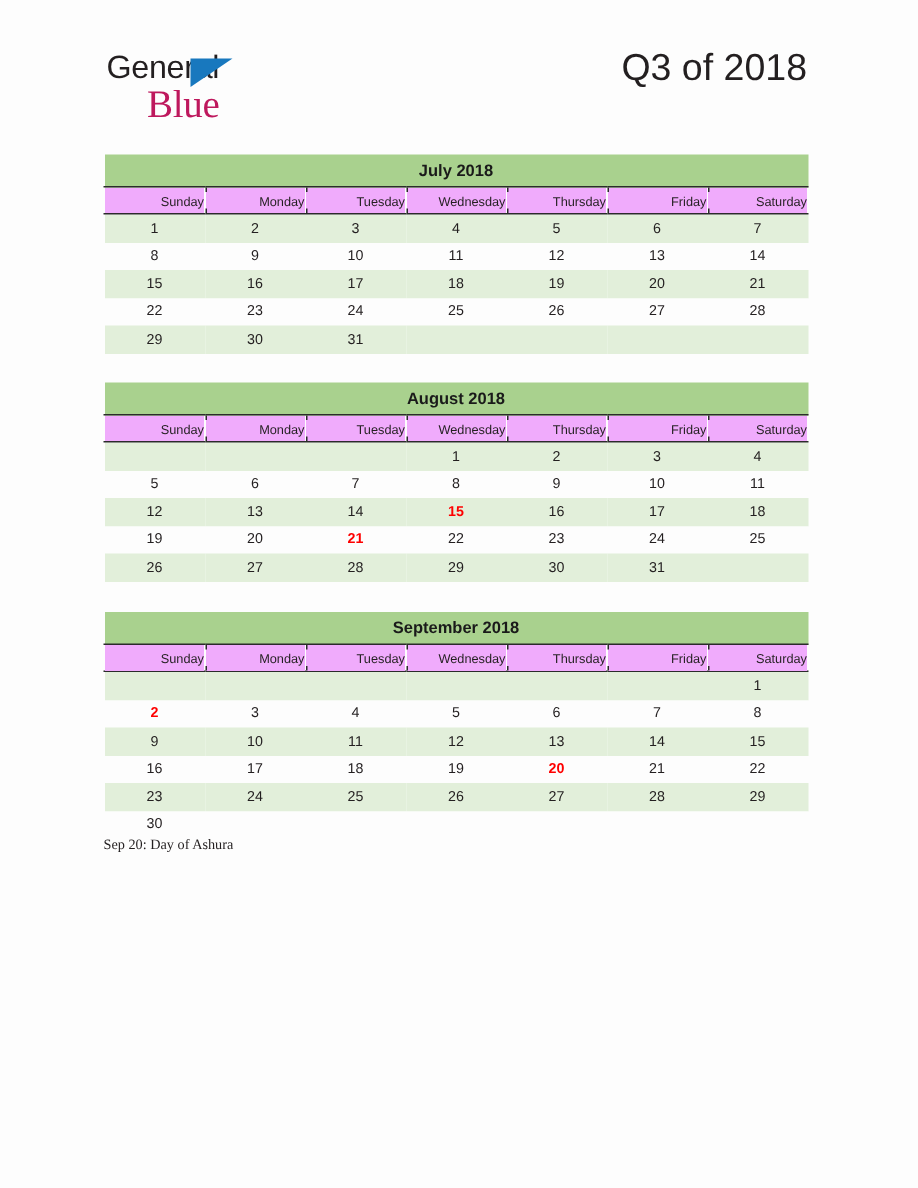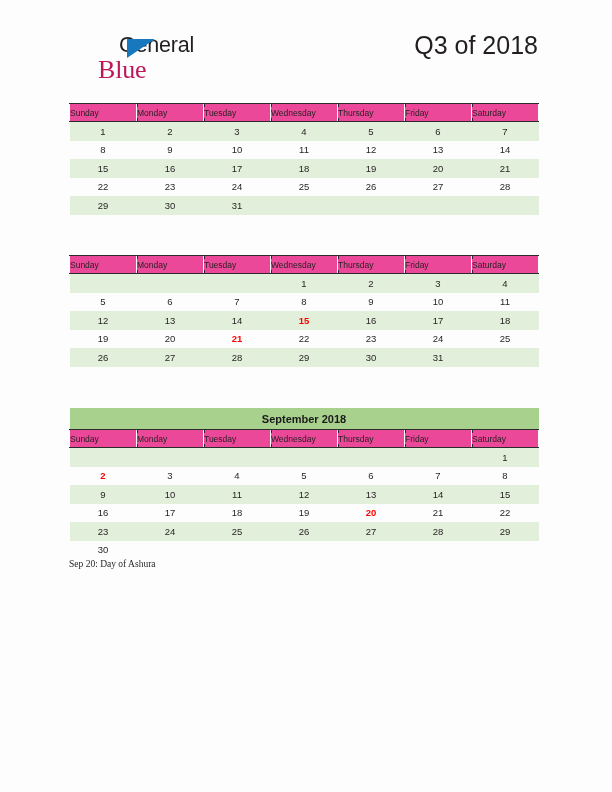--- a/index.html
+++ b/index.html
@@ -32,21 +32,20 @@
     height: 52px;
   }
   #logo-general {
     position: absolute;
     left: 0;
     top: 0;
     font-size: 21.5px;
     letter-spacing: -0.2px;
     color: #231f20;
     font-family: "Liberation Sans", sans-serif;
-    margin-left: 48px;
   }
   #logo-triangle {
     position: absolute;
     left: 56px;
     top: 6px;
     width: 0;
     height: 0;
     border-left: 28px solid #1878be;
     border-bottom: 19px solid transparent;
   }
@@ -94,24 +93,24 @@
     font-weight: bold;
     text-align: center;
     height: 21px;
     padding: 0;
     border: none;
   }
   .calendar .weekday-header th {
     font-size: 8.5px;
     font-weight: normal;
     color: #231f20;
-    text-align: left;
+    text-align: right;
     height: 17px;
     padding: 0;
-    background: #ec4899;
+    background: #f0abfc;
     border-top: 1.1px solid #2b2b2b;
     border-bottom: 1.1px solid #2b2b2b;
     border-left: 1.1px solid #2b2b2b;
     border-right: 1.1px solid #2b2b2b;
     position: relative;
   }
   
   .calendar .weekday-header th {
     border-left-color: transparent;
     border-right-color: transparent;
@@ -183,20 +182,23 @@
     <colgroup>
       <col style="width:14.2857%">
       <col style="width:14.2857%">
       <col style="width:14.2857%">
       <col style="width:14.2857%">
       <col style="width:14.2857%">
       <col style="width:14.2857%">
       <col style="width:14.2857%">
     </colgroup>
     <tbody>
+      <tr class="month-header">
+        <th colspan="7">July 2018</th>
+      </tr>
       <tr class="weekday-header">
         <th>Sunday</th>
         <th>Monday</th>
         <th>Tuesday</th>
         <th>Wednesday</th>
         <th>Thursday</th>
         <th>Friday</th>
         <th>Saturday</th>
       </tr>
       <tr class="shaded">
@@ -250,20 +252,23 @@
     <colgroup>
       <col style="width:14.2857%">
       <col style="width:14.2857%">
       <col style="width:14.2857%">
       <col style="width:14.2857%">
       <col style="width:14.2857%">
       <col style="width:14.2857%">
       <col style="width:14.2857%">
     </colgroup>
     <tbody>
+      <tr class="month-header">
+        <th colspan="7">August 2018</th>
+      </tr>
       <tr class="weekday-header">
         <th>Sunday</th>
         <th>Monday</th>
         <th>Tuesday</th>
         <th>Wednesday</th>
         <th>Thursday</th>
         <th>Friday</th>
         <th>Saturday</th>
       </tr>
       <tr class="shaded">

